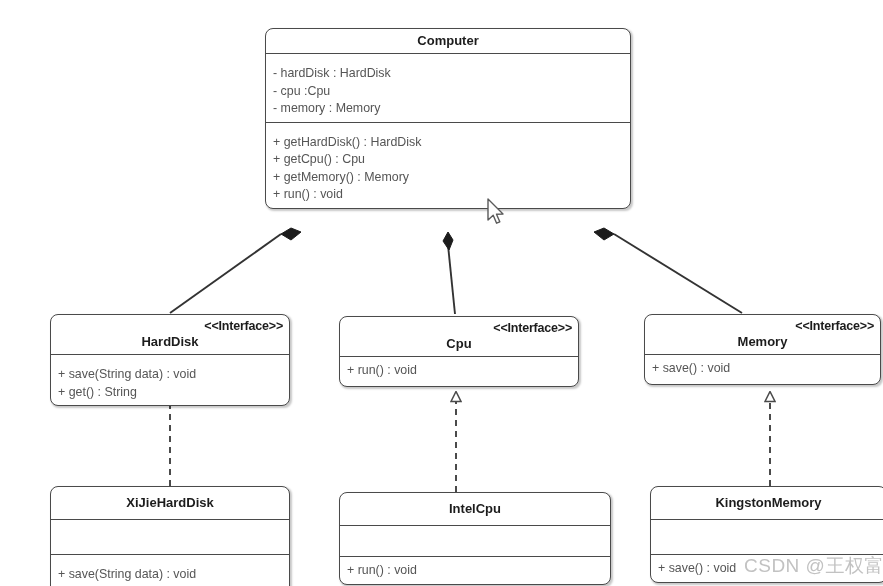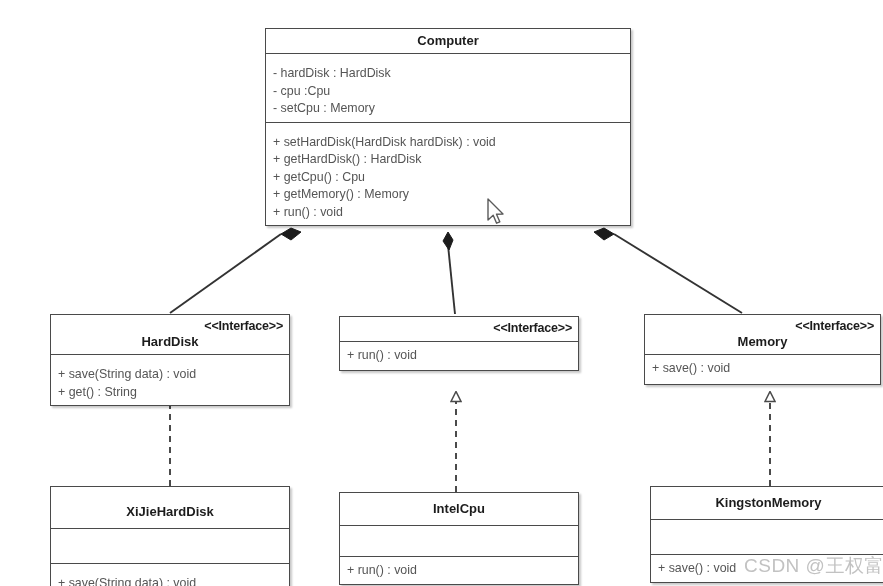--- a/index.html
+++ b/index.html
@@ -26,21 +26,21 @@
     left: 0; top: 0;
     width: 883px;
     height: 586px;
     pointer-events: none;
   }
   .uml-box {
     position: absolute;
     box-sizing: border-box;
     background: #ffffff;
     border: 1.6px solid #4a4a4a;
-    border-radius: 0;
+    border-radius: 8px;
     box-shadow: 1.5px 1.5px 2px rgba(0,0,0,0.22);
     z-index: 3;
   }
   .box-title {
     text-align: center;
     font-weight: bold;
     color: #1c1c1c;
     padding: 4px 6px 5px 6px;
     line-height: 1.18;
     font-size: 13.5px;
@@ -132,24 +132,23 @@
     </g>
   </svg>
 
   <div class="uml-box" style="left:265px; top:28px; width:366px;">
     <div class="box-title">
       <span class="cls-name">Computer</span>
     </div>
     <div class="divider compartment">
       <div class="member">- hardDisk : HardDisk</div>
       <div class="member">- cpu :Cpu</div>
-      <div class="member">- setCpu : Memory</div>
-    </div>
-    <div class="divider compartment">
-      <div class="member">+ setHardDisk(HardDisk hardDisk) : void</div>
+      <div class="member">- memory : Memory</div>
+    </div>
+    <div class="divider compartment">
       <div class="member">+ getHardDisk() : HardDisk</div>
       <div class="member">+ getCpu() : Cpu</div>
       <div class="member">+ getMemory() : Memory</div>
       <div class="member">+ run() : void</div>
     </div>
   </div>
 
   <div class="uml-box" style="left:50px; top:314px; width:240px;">
     <div class="box-title">
       <span class="stereotype">&lt;&lt;Interface&gt;&gt;</span>
@@ -157,48 +156,49 @@
     </div>
     <div class="divider compartment">
       <div class="member">+ save(String data) : void</div>
       <div class="member">+ get() : String</div>
     </div>
   </div>
 
   <div class="uml-box" style="left:339px; top:316px; width:240px;">
     <div class="box-title">
       <span class="stereotype">&lt;&lt;Interface&gt;&gt;</span>
+      <span class="cls-name">Cpu</span>
     </div>
     <div class="divider compartment" style="padding-top:5px; padding-bottom:6px;">
       <div class="member">+ run() : void</div>
     </div>
   </div>
 
   <div class="uml-box" style="left:644px; top:314px; width:237px;">
     <div class="box-title">
       <span class="stereotype">&lt;&lt;Interface&gt;&gt;</span>
       <span class="cls-name">Memory</span>
     </div>
     <div class="divider compartment" style="padding-top:5px; padding-bottom:6px;">
       <div class="member">+ save() : void</div>
     </div>
   </div>
 
   <div class="uml-box" style="left:50px; top:486px; width:240px;">
-    <div class="box-title" style="padding:8px 6px 9px 6px;margin-top:9px;">
+    <div class="box-title" style="padding:8px 6px 9px 6px;">
       <span class="cls-name">XiJieHardDisk</span>
     </div>
     <div class="divider empty-compartment"></div>
     <div class="divider compartment">
       <div class="member">+ save(String data) : void</div>
       <div class="member">+ get() : String</div>
     </div>
   </div>
 
-  <div class="uml-box" style="left:339px; top:492px; width:240px;">
+  <div class="uml-box" style="left:339px; top:492px; width:272px;">
     <div class="box-title" style="padding:8px 6px 9px 6px;">
       <span class="cls-name">IntelCpu</span>
     </div>
     <div class="divider empty-compartment-sm"></div>
     <div class="divider compartment" style="padding-top:5px;">
       <div class="member">+ run() : void</div>
     </div>
   </div>
 
   <div class="uml-box" style="left:650px; top:486px; width:237px;">

